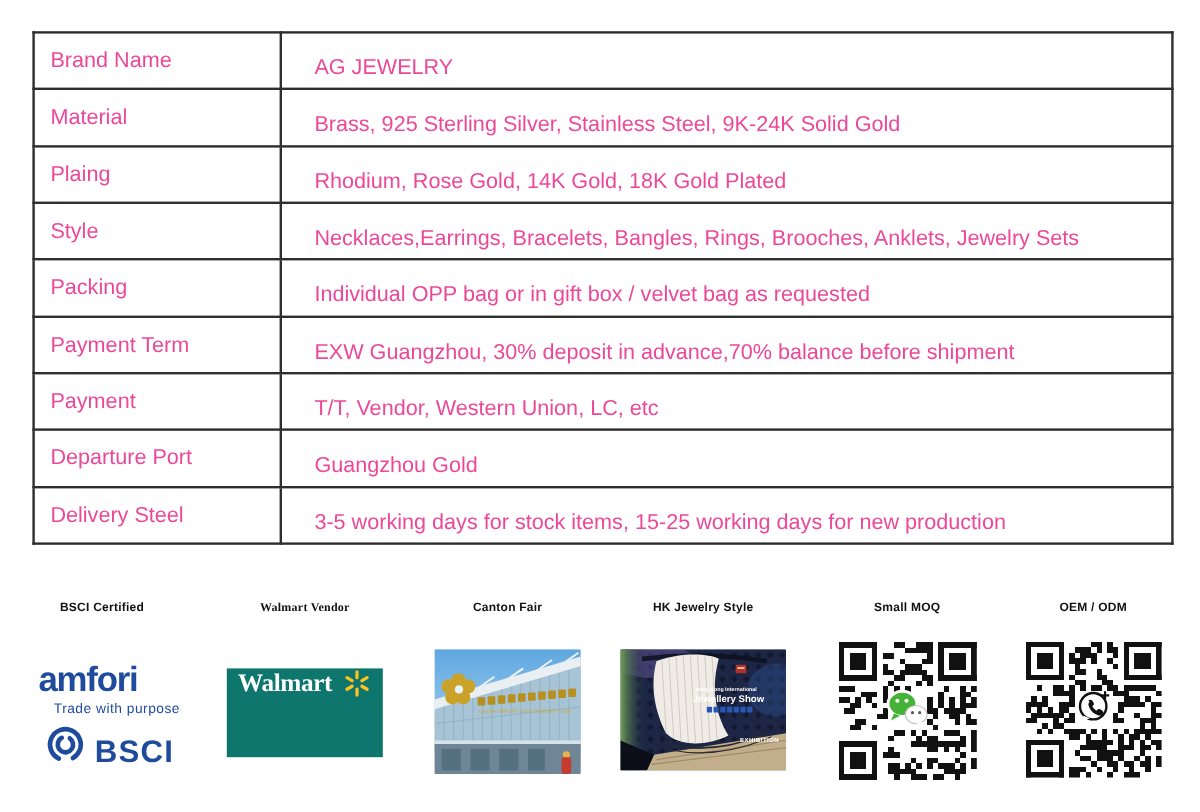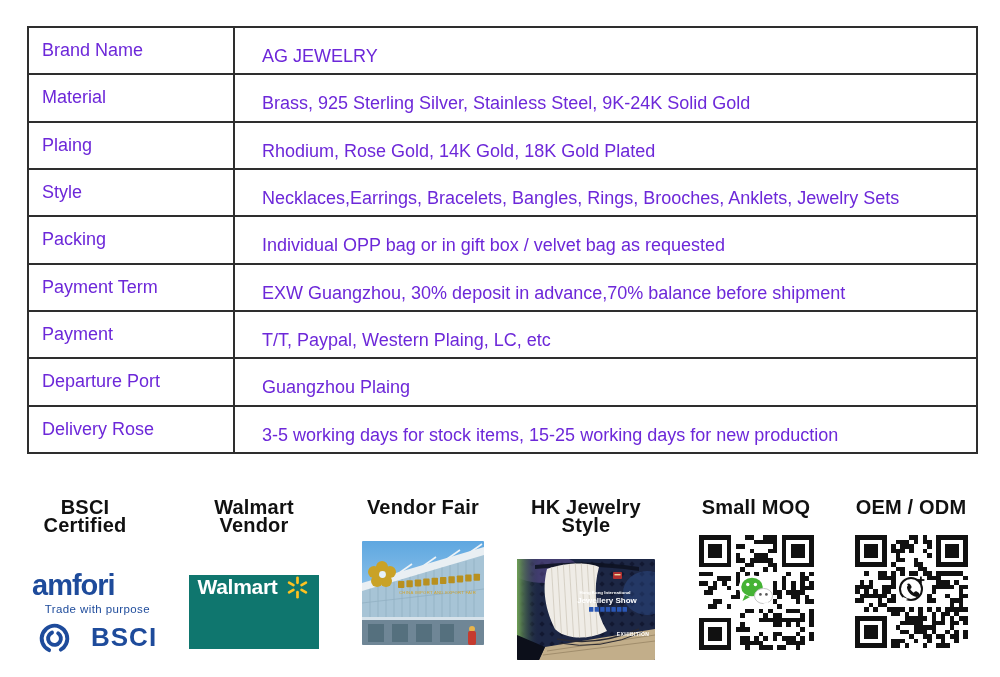--- a/index.html
+++ b/index.html
@@ -6,39 +6,39 @@
   body{
     width:1000px;height:677px;background:#ffffff;position:relative;
     font-family:"Liberation Sans", sans-serif;color:#262626;overflow:hidden;
   }
   
   .spec-table{
     position:absolute;left:27px;top:26px;width:951px;height:428px;
     border-collapse:collapse;table-layout:fixed;
   }
   .spec-table td{
-    border:2px solid #2e2e2e;font-size:18px;color:#6d28d9;
+    border:2px solid #2e2e2e;font-size:18px;color:#ec4899;
     vertical-align:middle;overflow:hidden;white-space:nowrap;
   }
   .spec-table td.c-label{width:187px;padding:0 4px 0 13px;}
   .spec-table td.c-value{padding:12px 4px 0 27px;}
   
   .badge-col{position:absolute;top:498px;text-align:center;}
-  .badge-label{font-size:20px;font-weight:bold;color:#111;line-height:18px;letter-spacing:.2px;}
+  .badge-label{font-size:10px;font-weight:bold;color:#111;line-height:18px;letter-spacing:.2px;}
   .col-1{left:20px;width:130px;}
-  .col-2{left:186px;width:136px;}
+  .col-2{left:186px;width:136px;font-family:Liberation Serif, serif;}
   .col-3{left:360px;width:126px;}
   .col-4{left:514px;width:144px;}
   .col-5{left:697px;width:118px;}
   .col-6{left:852px;width:118px;}
   
   .amfori{margin-top:36px;text-align:left;padding-left:12px;color:#1e4b9b;}
   .amfori-name{font-size:29px;font-weight:bold;letter-spacing:-1px;line-height:30px;}
   .amfori-tagline{font-size:11.5px;letter-spacing:.4px;margin-top:3px;white-space:nowrap;text-align:right;}
-  .amfori-bsci{display:flex;align-items:flex-start;gap:20px;margin-top:7px;margin-left:6px;}
+  .amfori-bsci{display:flex;align-items:flex-end;gap:8px;margin-top:7px;margin-left:6px;}
   .amfori-bsci-text{font-size:26px;font-weight:600;letter-spacing:1px;}
   
   .walmart-box{
     width:130px;height:74px;margin:41px auto 0;background:#0f766e;
     display:flex;align-items:flex-start;justify-content:center;gap:8px;
   }
   .walmart-word{color:#ffffff;font-size:21px;font-weight:bold;letter-spacing:-.3px;}
   
   .photo{display:block;margin:25px auto 0;border-radius:1px;}
   
@@ -69,28 +69,28 @@
     <tr>
       <td class="c-label">Packing</td>
       <td class="c-value">Individual OPP bag or in gift box / velvet bag as requested</td>
     </tr>
     <tr>
       <td class="c-label">Payment Term</td>
       <td class="c-value">EXW Guangzhou, 30% deposit in advance,70% balance before shipment</td>
     </tr>
     <tr>
       <td class="c-label">Payment</td>
-      <td class="c-value">T/T, Paypal, Western Plaing, LC, etc</td>
+      <td class="c-value">T/T, Vendor, Western Union, LC, etc</td>
     </tr>
     <tr>
       <td class="c-label">Departure Port</td>
-      <td class="c-value">Guangzhou Plaing</td>
-    </tr>
-    <tr>
-      <td class="c-label">Delivery Rose</td>
+      <td class="c-value">Guangzhou Gold</td>
+    </tr>
+    <tr>
+      <td class="c-label">Delivery Steel</td>
       <td class="c-value">3-5 working days for stock items, 15-25 working days for new production</td>
     </tr>
   </tbody>
 </table>
 
 <div class="badge-col col-1">
   <div class="badge-label">BSCI Certified</div>
   <div class="amfori">
     <div class="amfori-name">amfori</div>
     <div class="amfori-tagline">Trade with purpose</div>
@@ -121,21 +121,21 @@
           <rect x="11.6" y="1.5" width="2.8" height="8" rx="1.4" transform="rotate(180 13 13)"></rect>
           <rect x="11.6" y="1.5" width="2.8" height="8" rx="1.4" transform="rotate(240 13 13)"></rect>
           <rect x="11.6" y="1.5" width="2.8" height="8" rx="1.4" transform="rotate(300 13 13)"></rect>
         </g>
       </svg>
     </span>
   </div>
 </div>
 
 <div class="badge-col col-3">
-  <div class="badge-label">Vendor Fair</div>
+  <div class="badge-label">Canton Fair</div>
   <svg class="photo" width="122" height="104" viewBox="0 0 122 104">
     <defs>
       <linearGradient id="sky" x1="0" y1="0" x2="0" y2="1">
         <stop offset="0" stop-color="#5ea7e0"></stop>
           <stop offset="1" stop-color="#c2e0f5"></stop>
       </linearGradient>
       <clipPath id="facadeClip">
           <polygon points="0,50 122,14 122,86 0,86"></polygon>
         </clipPath>
     </defs>

